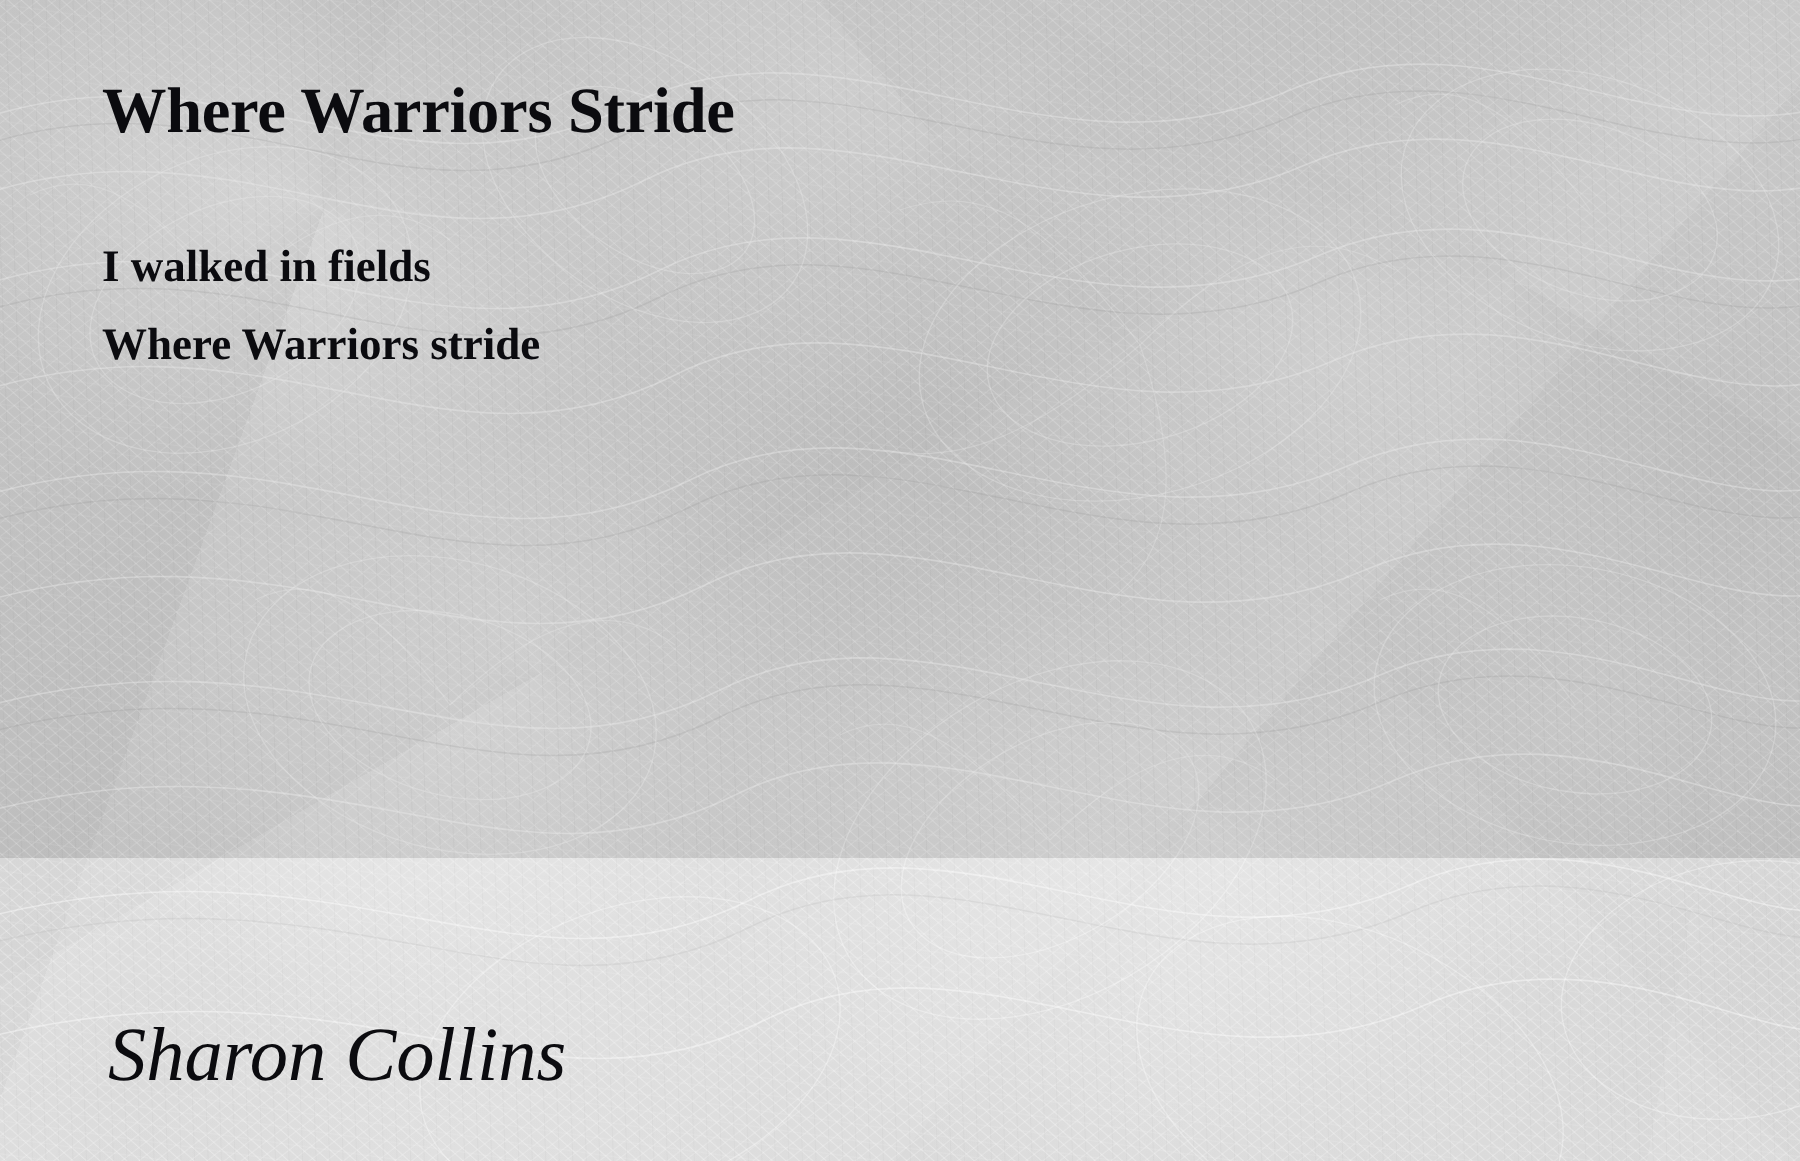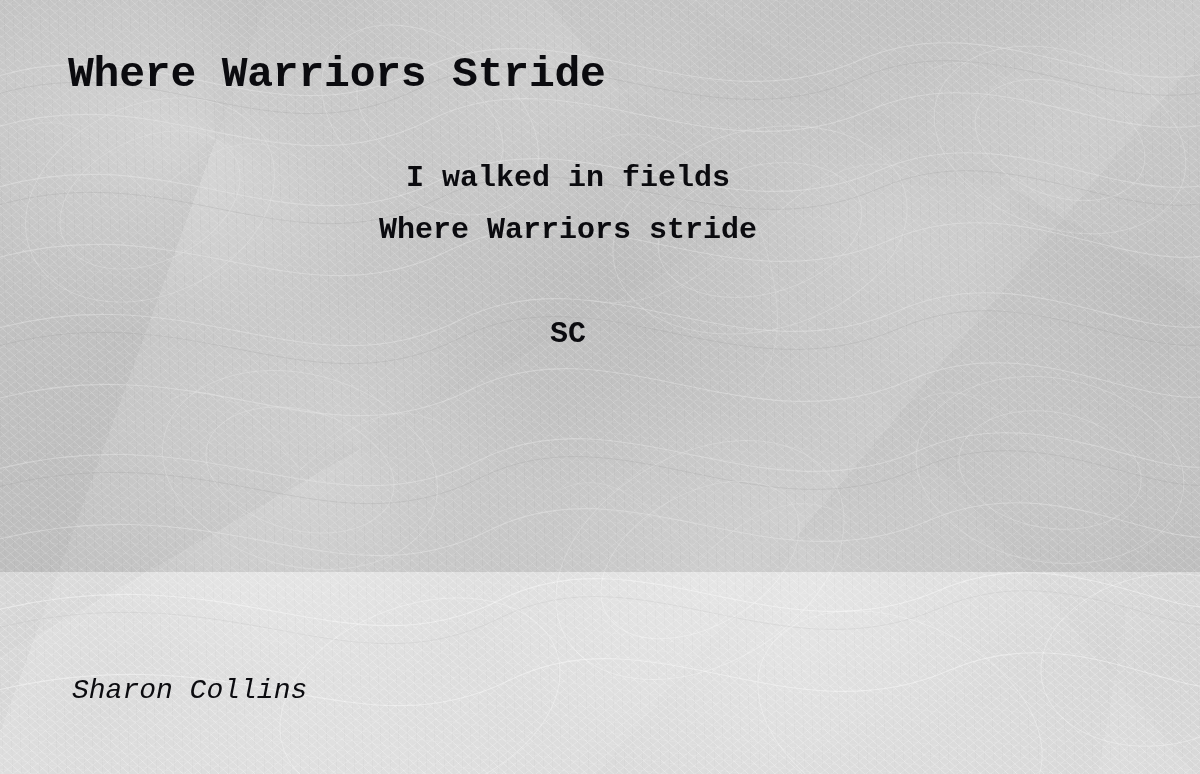--- a/index.html
+++ b/index.html
@@ -7,21 +7,21 @@
     margin: 0;
     padding: 0;
     background: #ffffff;
   }
 
   #poem-card {
     position: relative;
     width: 1200px;
     height: 774px;
     overflow: hidden;
-    font-family: Liberation Mono, monospace;
+    font-family: Liberation Serif, serif;
     background: #22c55e;
   }
 
   
   .tex {
     position: absolute;
     inset: 0;
     pointer-events: none;
   }
 
@@ -142,29 +142,28 @@
     top: 152px;
     width: 1000px;
   }
   .poem-line {
     font-size: 30px;
     font-weight: bold;
     color: #0b0b0f;
     line-height: 52px;
     height: 52px;
     white-space: nowrap;
-    text-align: center;
   }
   .poem-line.blank { color: transparent; }
 
   #poet-signature {
     position: absolute;
     left: 72px;
     top: 675px;
-    font-size: 28px;
+    font-size: 51px;
     font-style: italic;
     font-weight: normal;
     color: #0b0b0f;
     white-space: nowrap;
   }
 </style>
 </head>
 <body>
 
 <div id="poem-card">
@@ -236,19 +235,18 @@
   <div class="band" id="band-lower"></div>
 
   <div class="content">
 
     <div id="poem-title">Where Warriors Stride</div>
 
     <div id="poem-body">
       <div class="poem-line">I walked in fields</div>
       <div class="poem-line">Where Warriors stride</div>
       <div class="poem-line blank"></div>
-      <div class="poem-line">SC</div>
     </div>
 
     <div id="poet-signature">Sharon Collins</div>
 
   </div>
 </div>
 
 </body></html>

